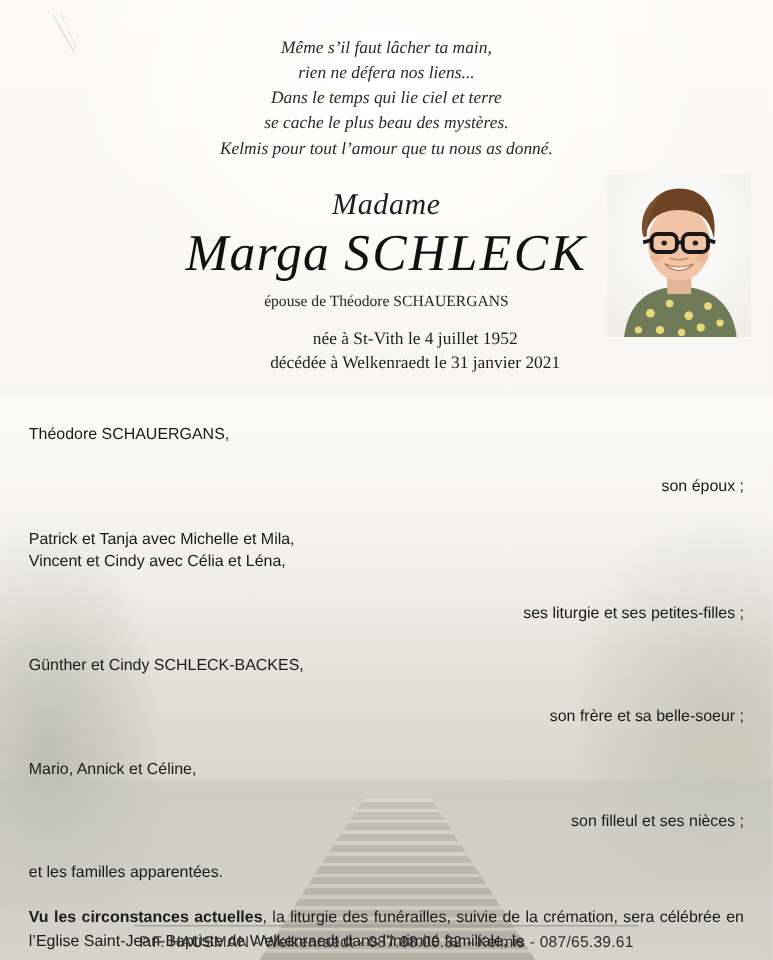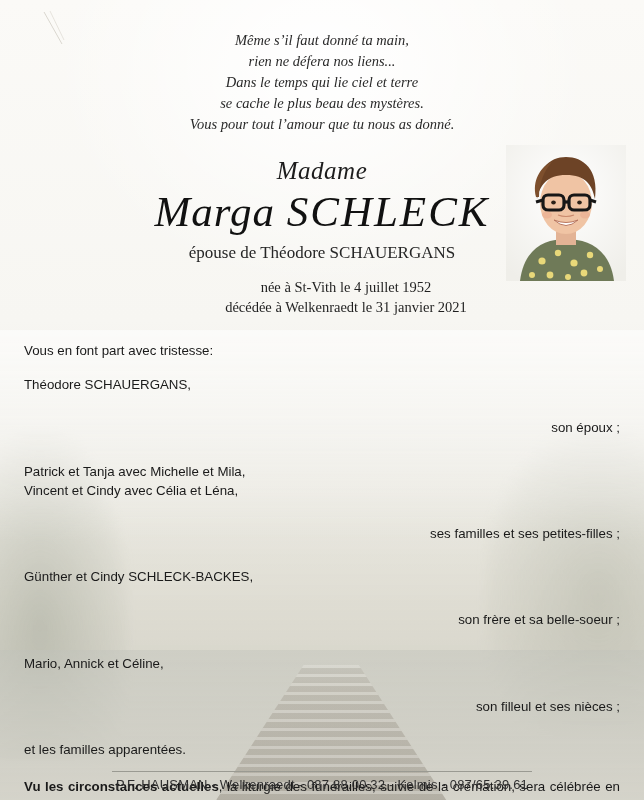--- a/index.html
+++ b/index.html
@@ -125,21 +125,21 @@
     line-height: 50px;
     color: #111;
     letter-spacing: 1px;
     margin-top: 2px;
   }
   .fullname .surname {
     letter-spacing: 2px;
   }
   .spouse-of {
     font-family: "Liberation Serif", serif;
-    font-size: 17px;
+    font-size: 13px;
     color: #262626;
     margin-top: 6px;
   }
   .born, .died {
     font-family: "Liberation Serif", serif;
     font-size: 14.5px;
     color: #1f1f1f;
     line-height: 20px;
     padding-left: 48px;
   }
@@ -220,25 +220,25 @@
   </div>
 
   <svg class="scratch" viewBox="0 0 26 40">
     <path d="M2 2 L20 34" stroke="#b9b4a8" stroke-width="1" fill="none"></path>
     <path d="M8 1 L22 30" stroke="#c7c2b6" stroke-width="0.8" fill="none"></path>
   </svg>
 
   <div class="content">
 
     <div class="poem">
-      <div>Même s’il faut donné ta main,</div>
+      <div>Même s’il faut lâcher ta main,</div>
       <div>rien ne défera nos liens...</div>
       <div>Dans le temps qui lie ciel et terre</div>
       <div>se cache le plus beau des mystères.</div>
-      <div>Vous pour tout l’amour que tu nous as donné.</div>
+      <div>Kelmis pour tout l’amour que tu nous as donné.</div>
     </div>
 
     <div class="name-block">
       <div class="madame">Madame</div>
       <div class="fullname">
         <span>Marga</span>
         <span class="surname">SCHLECK</span>
       </div>
       <div class="spouse-of">épouse de Théodore SCHAUERGANS</div>
       <div class="born">née à St-Vith le 4 juillet 1952</div>
@@ -288,32 +288,31 @@
           <path d="M48 75 Q60 86 72 75 Q60 80 48 75 Z" fill="#ffffff" stroke="#b9775f" stroke-width="1"></path>
           <path d="M52 70 Q60 73 68 70" stroke="#c98a6d" stroke-width="1.2" fill="none"></path>
 
           <ellipse cx="41" cy="70" rx="5" ry="3.4" fill="#e9a98d" opacity="0.55"></ellipse>
           <ellipse cx="79" cy="70" rx="5" ry="3.4" fill="#e9a98d" opacity="0.55"></ellipse>
         </svg>
       </div>
     </div>
 
     <div class="body-text">
-      <p class="line">Vous en font part avec tristesse:</p>
       <div class="gap-m"></div>
 
       <p class="line">Théodore SCHAUERGANS,</p>
       <div class="gap-s"></div>
       <p class="rel-right">son époux ;</p>
       <div class="gap-s"></div>
 
       <p class="line">Patrick et Tanja avec Michelle et Mila,</p>
       <p class="line">Vincent et Cindy avec Célia et Léna,</p>
       <div class="gap-s"></div>
-      <p class="rel-right">ses familles et ses petites-filles ;</p>
+      <p class="rel-right">ses liturgie et ses petites-filles ;</p>
       <div class="gap-s"></div>
 
       <p class="line">Günther et Cindy SCHLECK-BACKES,</p>
       <div class="gap-s"></div>
       <p class="rel-right">son frère et sa belle-soeur ;</p>
       <div class="gap-s"></div>
 
       <p class="line">Mario, Annick et Céline,</p>
       <div class="gap-s"></div>
       <p class="rel-right">son filleul et ses nièces ;</p>

